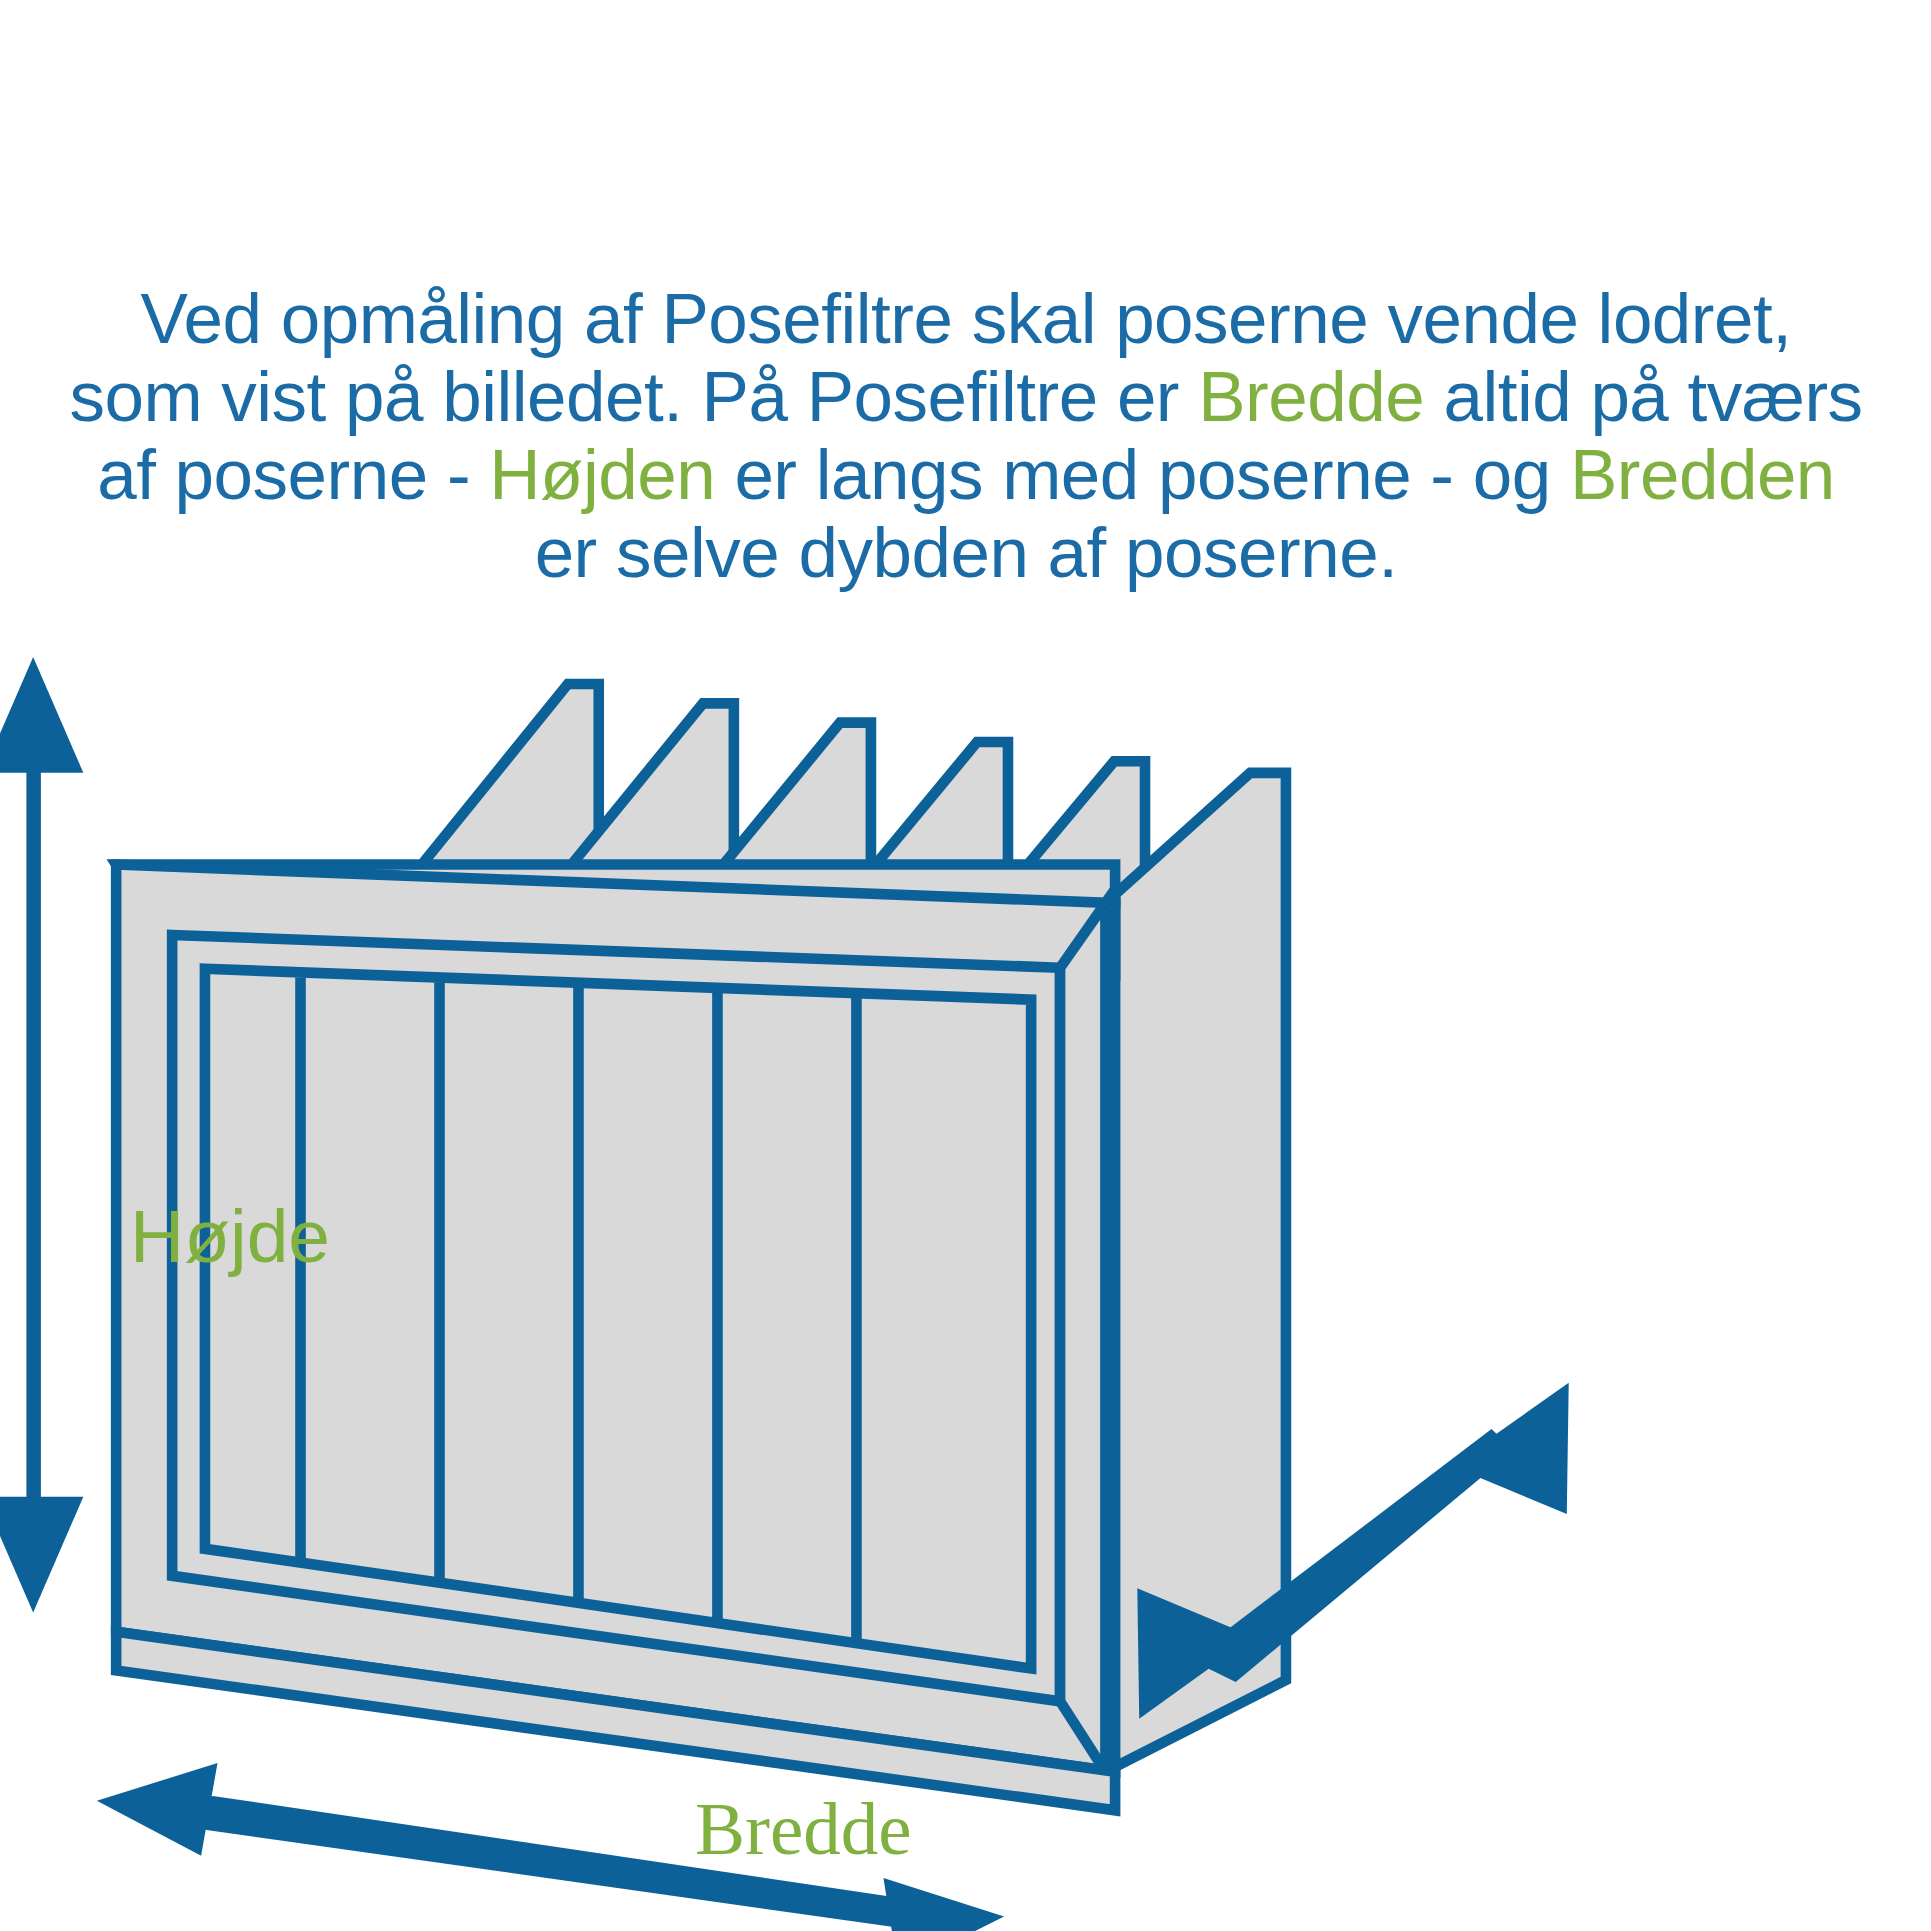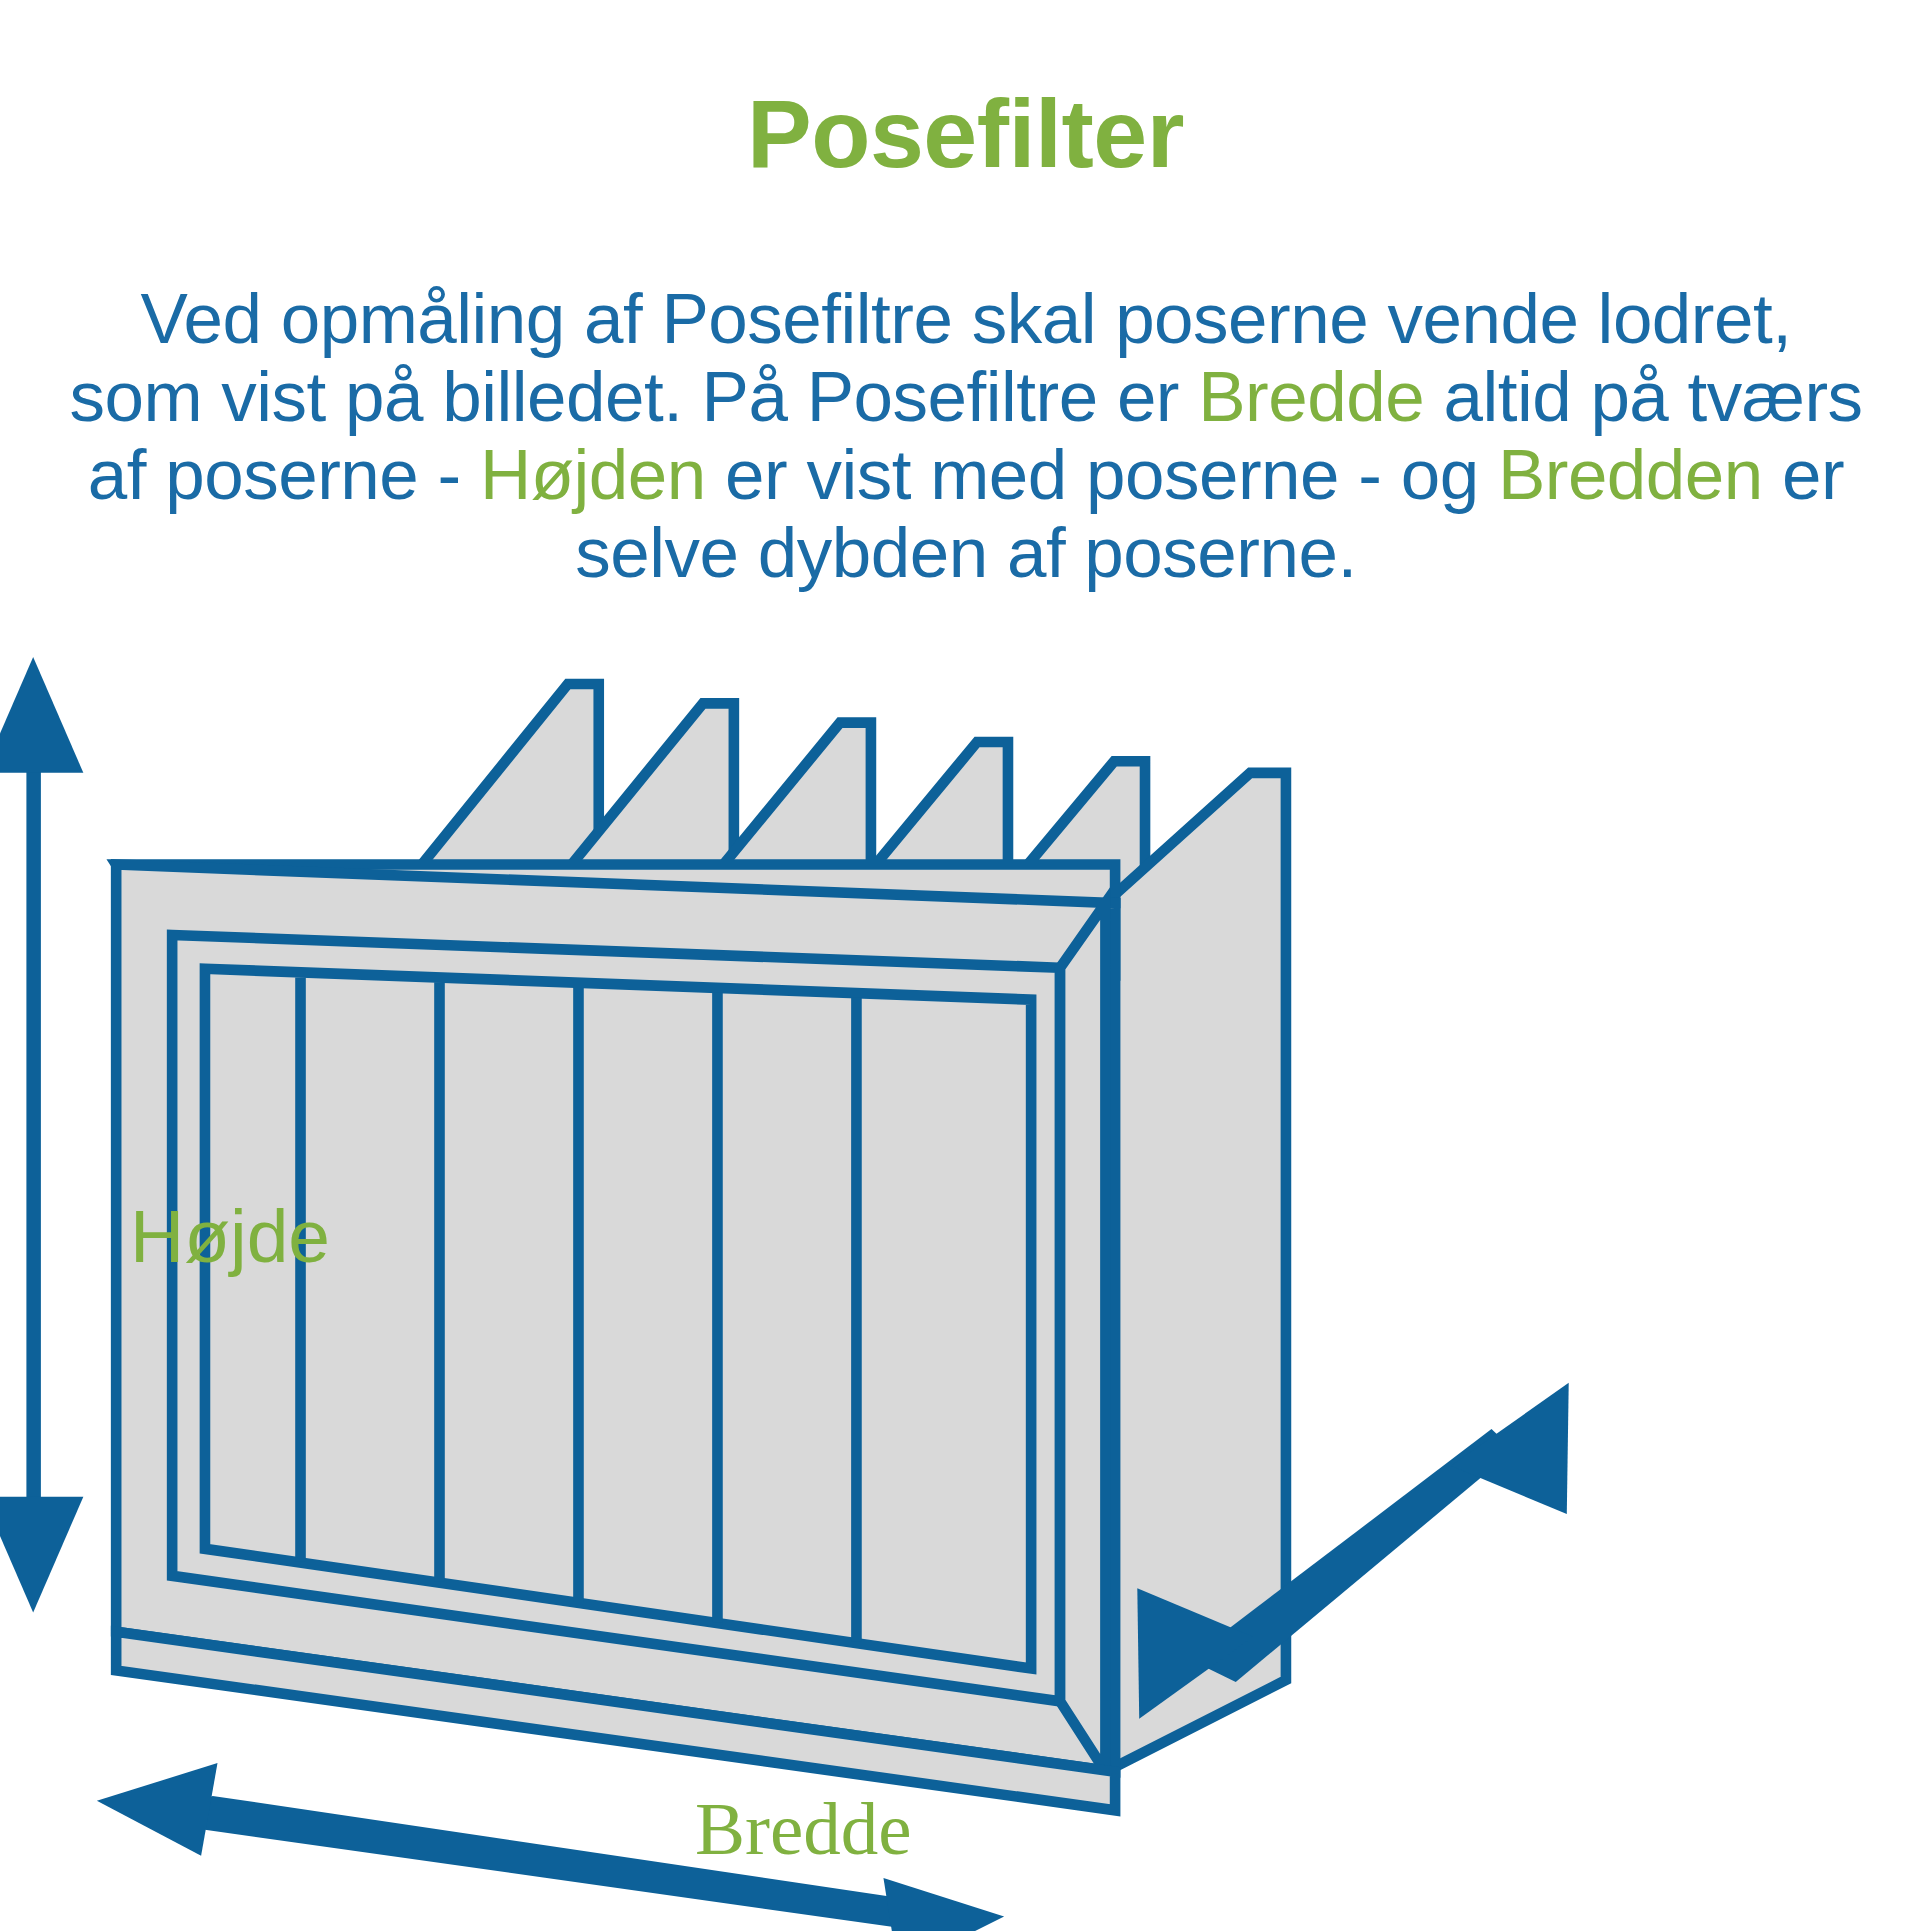--- a/index.html
+++ b/index.html
@@ -70,24 +70,23 @@
   }
   #label-hojde  { left: 130px;  top: 1159px; margin-top: 40px; }
   #label-bredde { left: 695px;  top: 1791px; font-family: Liberation Serif, serif; }
   #label-dybde  { left: 1501px; top: 1646px; }
 </style>
 </head>
 <body>
 
 <div id="page">
 
-  <div id="title">Posefilter</div>
 
   <div id="intro">
-    <span>Ved opmåling af Posefiltre skal poserne vende lodret, som vist på billedet. På Posefiltre er </span><span class="hl">Bredde</span><span> altid på tværs af poserne - </span><span class="hl">Højden</span><span> er vist med poserne - og </span><span class="hl">Bredden</span><span> er selve dybden af poserne.</span>
+    <span>Ved opmåling af Posefiltre skal poserne vende lodret, som vist på billedet. På Posefiltre er </span><span class="hl">Bredde</span><span> altid på tværs af poserne - </span><span class="hl">Højden</span><span> er langs med poserne - og </span><span class="hl">Bredden</span><span> er selve dybden af poserne.</span>
   </div>
 
   <div id="diagram">
     <svg width="1931" height="1274" viewBox="0 0 2000 1320" xmlns="http://www.w3.org/2000/svg">
 
       <defs>
 
         <style>
           .ol   { fill:#d9d9d9; stroke:#0d6199; stroke-width:11; stroke-linejoin:miter; }
           .solid{ fill:#0d6199; }

